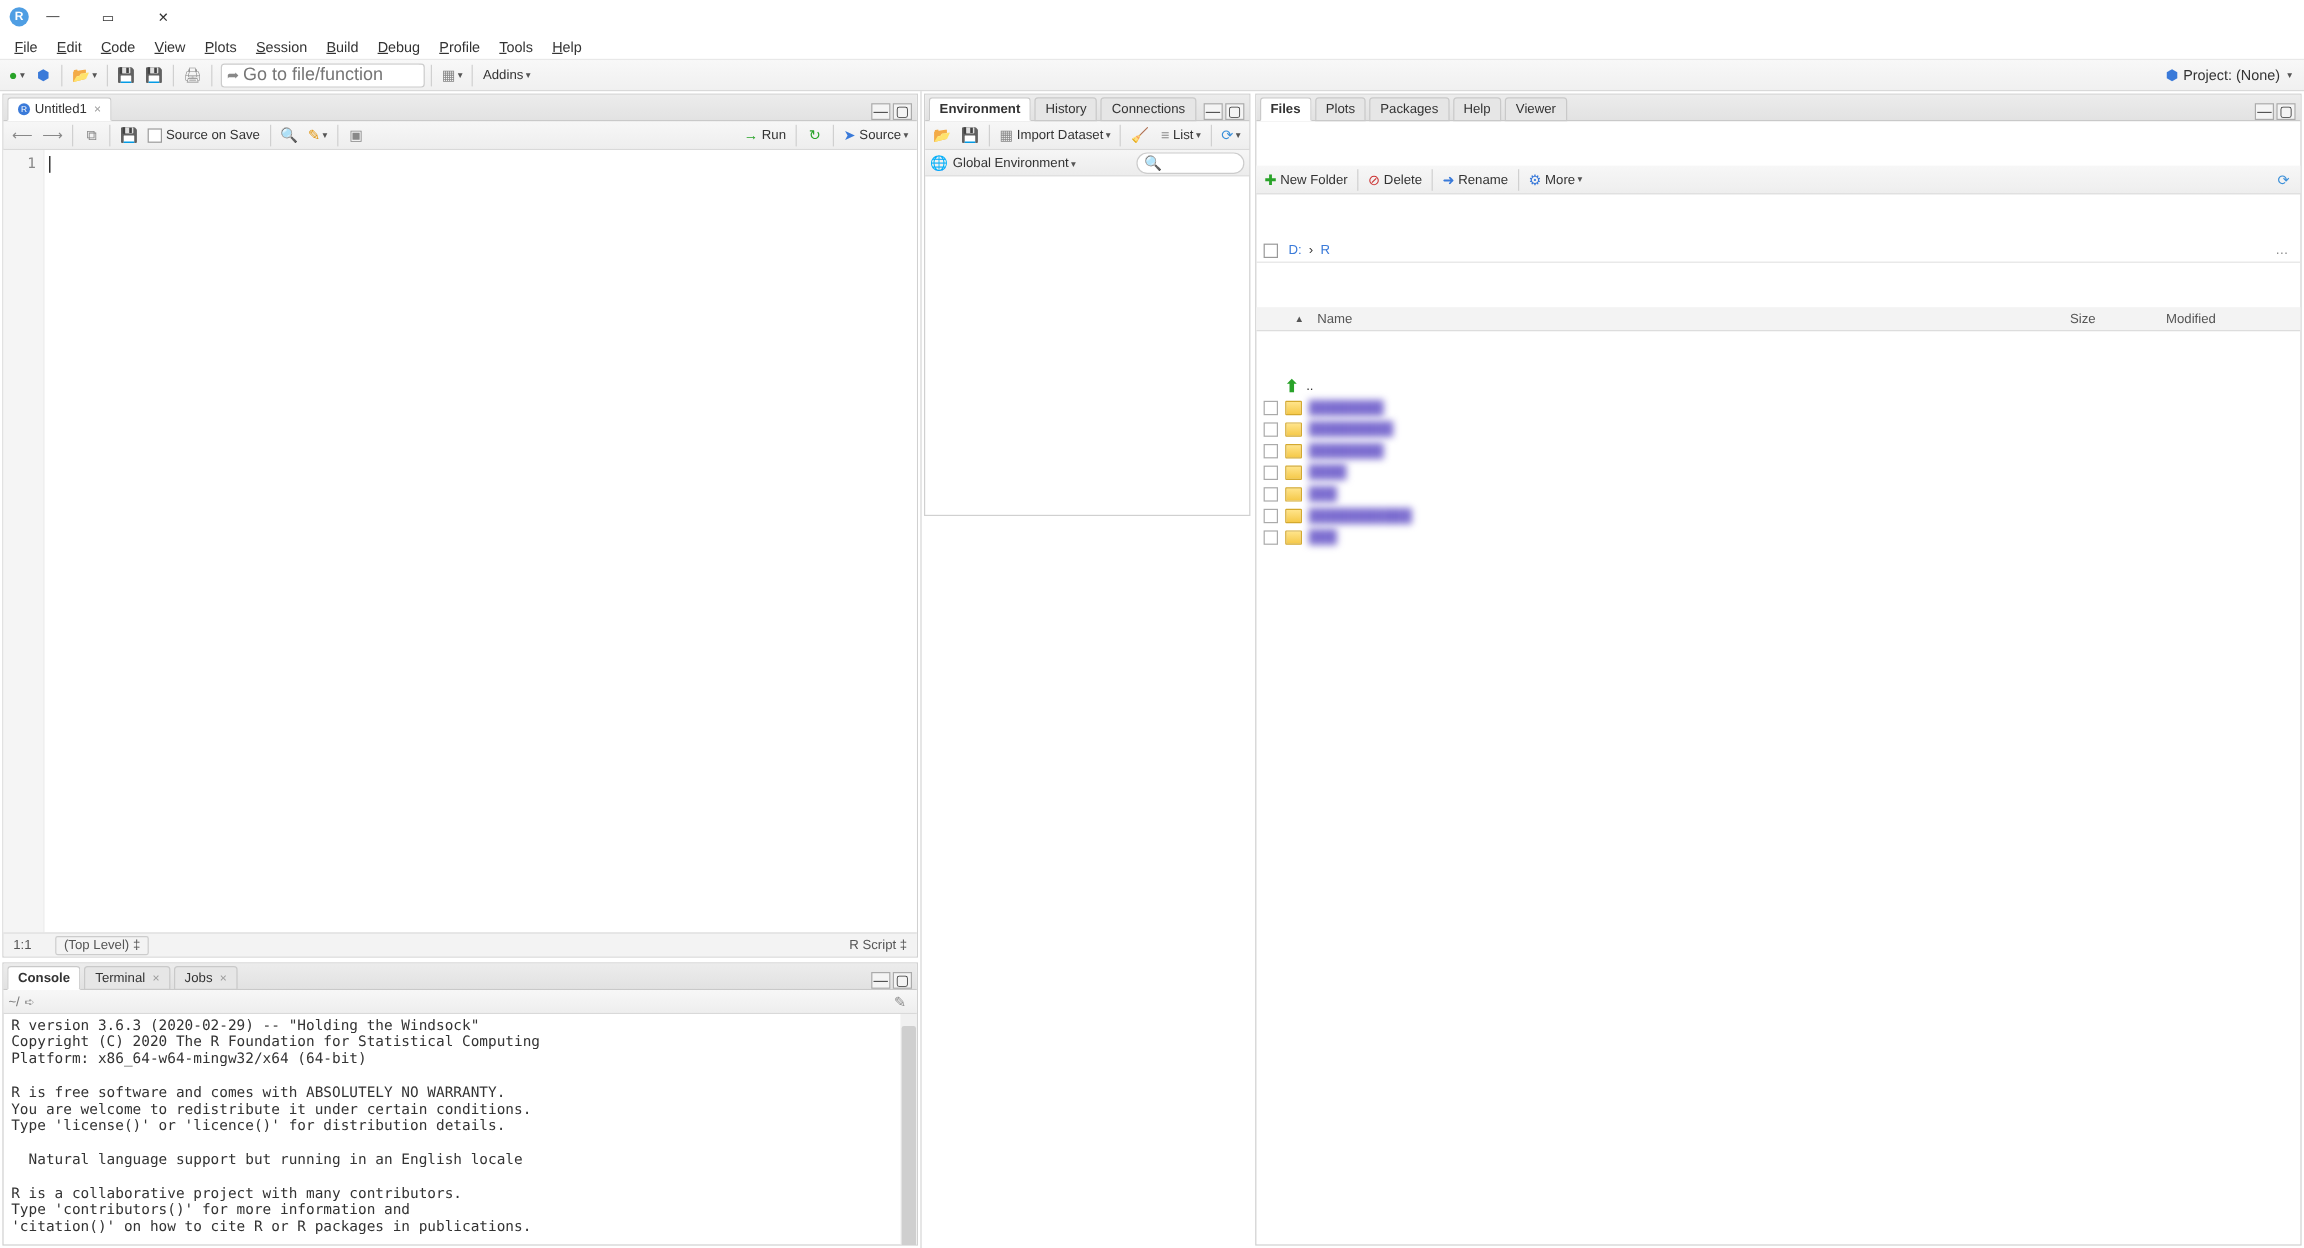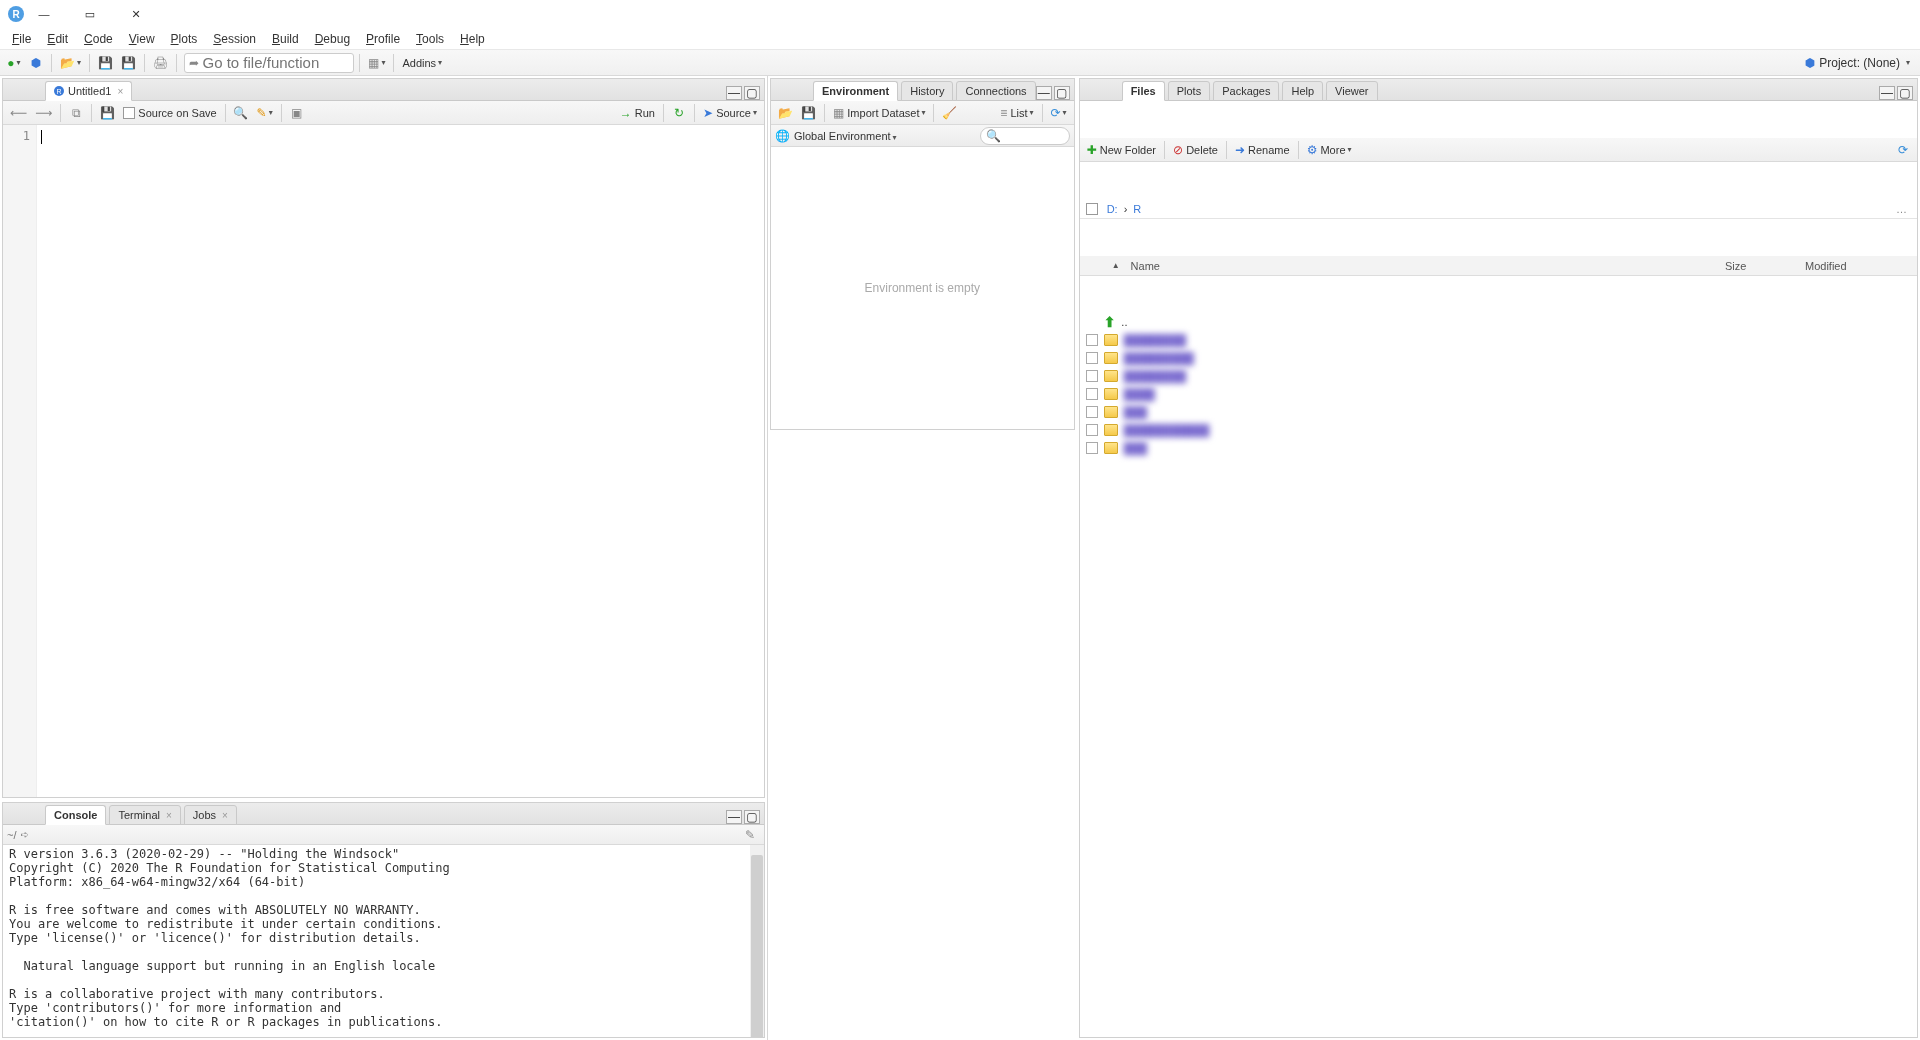--- a/index.html
+++ b/index.html
@@ -23,21 +23,21 @@
 .i-red{color:#cc3333;}
 .i-grey{color:#888;}
 .goto { display:flex; align-items:center; border:1px solid #ccc; border-radius:3px; height:20px; padding:0 4px; background:#fff; width:170px; margin-left:2px;}
 .goto input { border:none; outline:none; font-size:15px; width:100%; color:#666;}
 .proj { margin-left:auto; display:flex; align-items:center; gap:4px; padding:0 6px; cursor:pointer;}
 .dropdown-caret { font-size:8px; color:#555; margin-left:2px;}
 .main { display:flex; height: calc(1040px - 28px - 22px - 26px); }
 .left { width: 768px; display:flex; flex-direction:column; border-right:1px solid #d6d6d6;}
 .right { flex:1; display:flex; flex-direction:row;}
 .pane { display:flex; flex-direction:column; border:1px solid #d0d0d0; margin:2px; background:#fff;}
-.tabbar { height:22px; display:flex; align-items:flex-end; background:linear-gradient(#ececec,#e2e2e2); border-bottom:1px solid #c9c9c9; position:relative;padding-left:39px;}
+.tabbar { height:22px; display:flex; align-items:flex-end; background:linear-gradient(#ececec,#e2e2e2); border-bottom:1px solid #c9c9c9; position:relative;}
 .tab { display:flex; align-items:center; padding:3px 8px; background:#fff; border:1px solid #c9c9c9; border-bottom-color:#fff; margin-left:3px; margin-bottom:-1px; border-radius:3px 3px 0 0; font-size:11px; cursor:pointer; gap:4px;}
 .tab.inactive { background:#e6e6e6; border-bottom-color:#c9c9c9; }
 .tab .r-ic{width:10px;height:10px;border-radius:50%;background:#3a7ad9;display:flex;align-items:center;justify-content:center;color:#fff;font-size:7px;}
 .tab .close{color:#999;font-size:10px;margin-left:2px;}
 .pane-controls { margin-left:auto; display:flex; gap:2px; margin-right:4px; }
 .pane-ctrl { width:16px; height:14px; border:1px solid #aaa; background:#f4f4f4; cursor:pointer; display:flex; align-items:center; justify-content:center;}
 .pane-toolbar { height:24px; display:flex; align-items:center; background:linear-gradient(#f7f7f7,#eeeeee); border-bottom:1px solid #d9d9d9; padding:0 4px; gap:2px;}
 .editor { flex:1; display:flex; background:#fff; }
 .gutter { width:34px; background:#f5f5f5; text-align:right; padding:4px 6px 4px 0; color:#888; font-family:Consolas,monospace; font-size:12px; border-right:1px solid #eee;}
 .code { flex:1; padding:4px 4px; font-family:Consolas,monospace; font-size:12px; position:relative;}
@@ -195,20 +195,25 @@
         <div class="tbtn">
             <span class="ic i-green">↻</span>
           </div>
         <div class="sep"></div>
         <div class="tbtn label"><span class="ic i-blue">➤</span>&nbsp;<span>Source</span><span class="dropdown-caret">▾</span></div>
       </div>
       <div class="editor">
         <div class="gutter"><span>1</span></div>
         <div class="code"><span class="cursor"></span></div>
       </div>
+      <div class="statusbar">
+        <span>1:1</span>
+        <span style="margin-left:20px;border:1px solid #ccc;padding:1px 6px;border-radius:2px;cursor:pointer"><span>(Top Level)</span> ‡</span>
+        <span class="right-sb"><span>R Script</span> ‡</span>
+      </div>
     </div>
 
     <div class="pane" style="height:236px;">
       <div class="tabbar">
         <div class="tab">
             <b>Console</b>
           </div>
         <div class="tab inactive">
             <span>Terminal</span>
             <span class="close">×</span>
@@ -295,23 +300,20 @@
             <span class="ic refresh">⟳</span>
             <span class="dropdown-caret">▾</span>
           </div>
       </div>
       <div class="scopebar">
         <span class="ic i-green">🌐</span>
         <span class="label"><span>Global Environment</span><span class="dropdown-caret">▾</span></span>
         <div class="search-env">
             <span class="ic i-grey">🔍</span>
           </div>
-      </div>
-      <div class="envbody">
-        <span>Environment is empty</span>
       </div>
     </div>
 
     <div class="pane" style="flex:1;gap:37px;">
       <div class="tabbar">
         <div class="tab">
             <b>Files</b>
           </div>
         <div class="tab inactive">
             <span>Plots</span>

